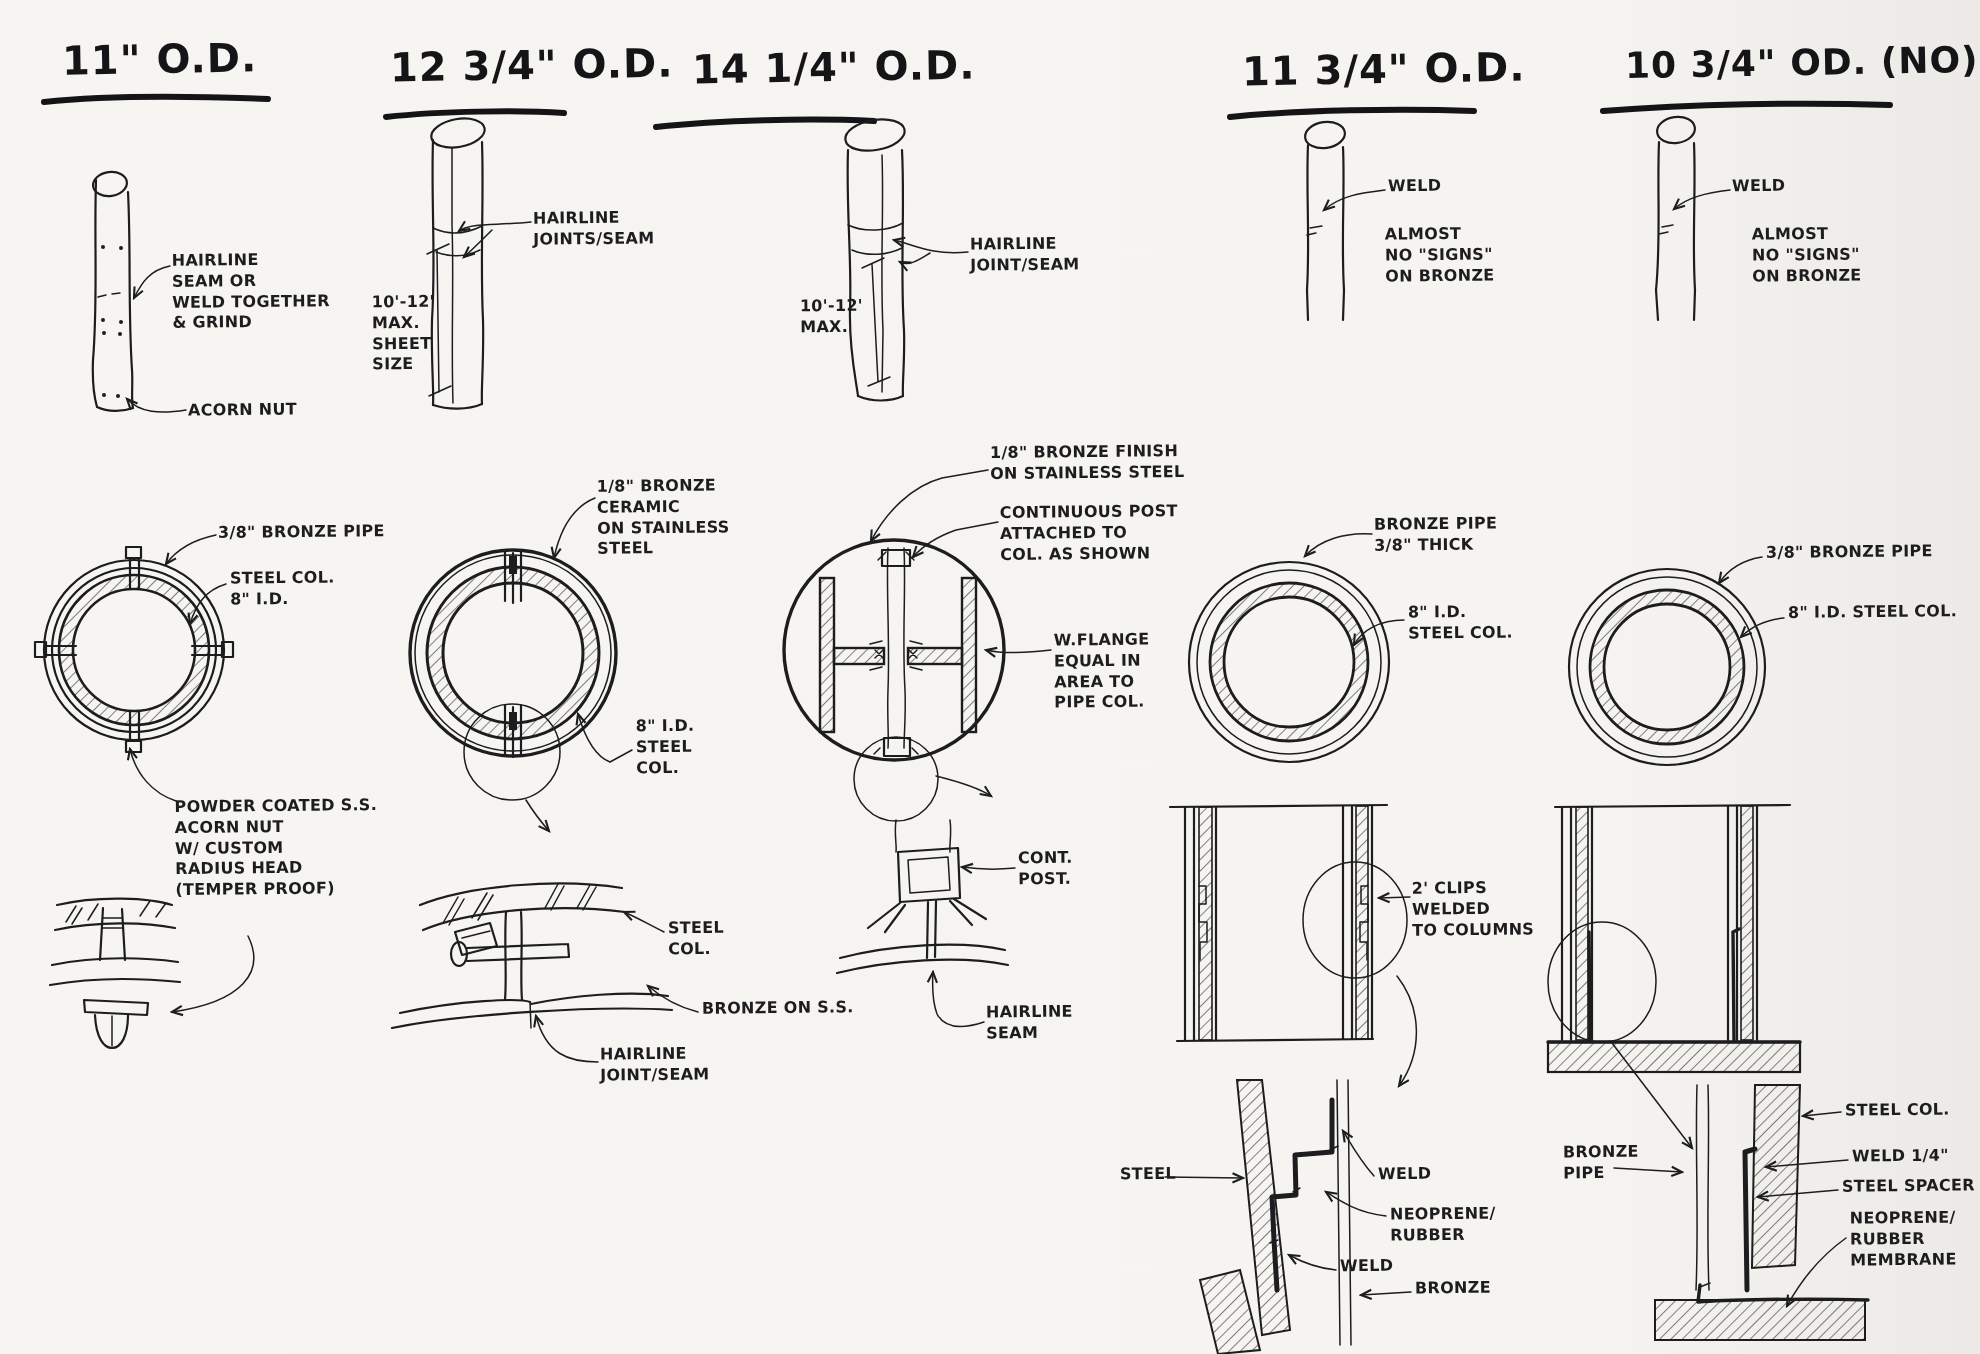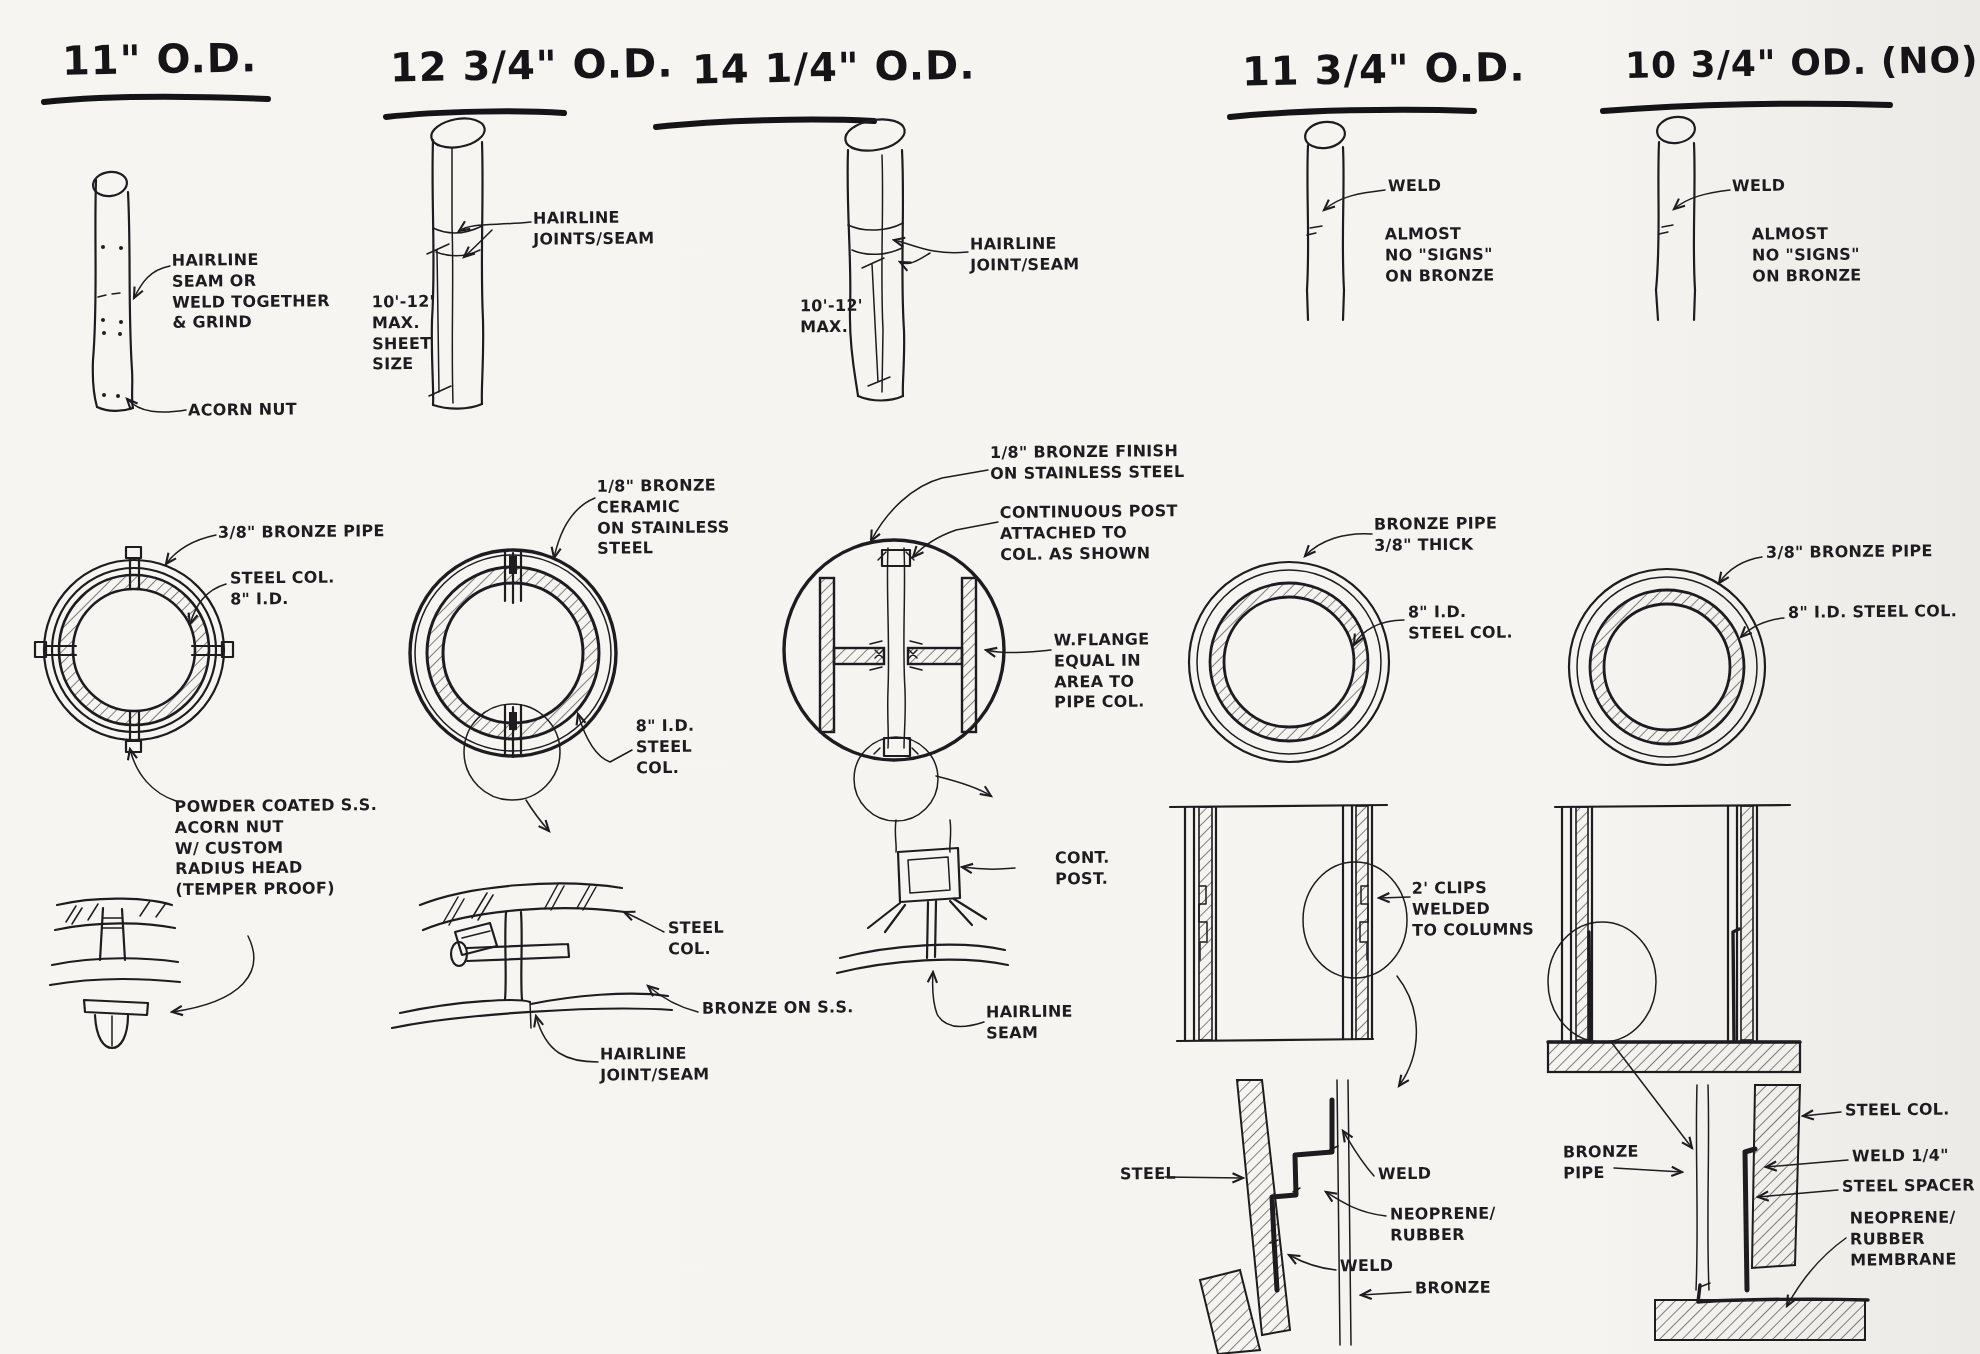--- a/index.html
+++ b/index.html
@@ -302,21 +302,21 @@
 JOINT/SEAM</div>
   <div class="lbl" style="left:990px;top:442px">1/8" BRONZE FINISH
 ON STAINLESS STEEL</div>
   <div class="lbl" style="left:1000px;top:502px">CONTINUOUS POST
 ATTACHED TO
 COL. AS SHOWN</div>
   <div class="lbl" style="left:1054px;top:630px">W.FLANGE
 EQUAL IN
 AREA TO
 PIPE COL.</div>
-  <div class="lbl" style="left:1055px;top:848px">CONT.
+  <div class="lbl" style="left:1018px;top:848px">CONT.
 POST.</div>
   <div class="lbl" style="left:986px;top:1002px">HAIRLINE
 SEAM</div>
 
   <div class="lbl" style="left:1388px;top:176px">WELD</div>
   <div class="lbl" style="left:1385px;top:224px">ALMOST
 NO "SIGNS"
 ON BRONZE</div>
   <div class="lbl" style="left:1374px;top:514px">BRONZE PIPE
 3/8" THICK</div>

